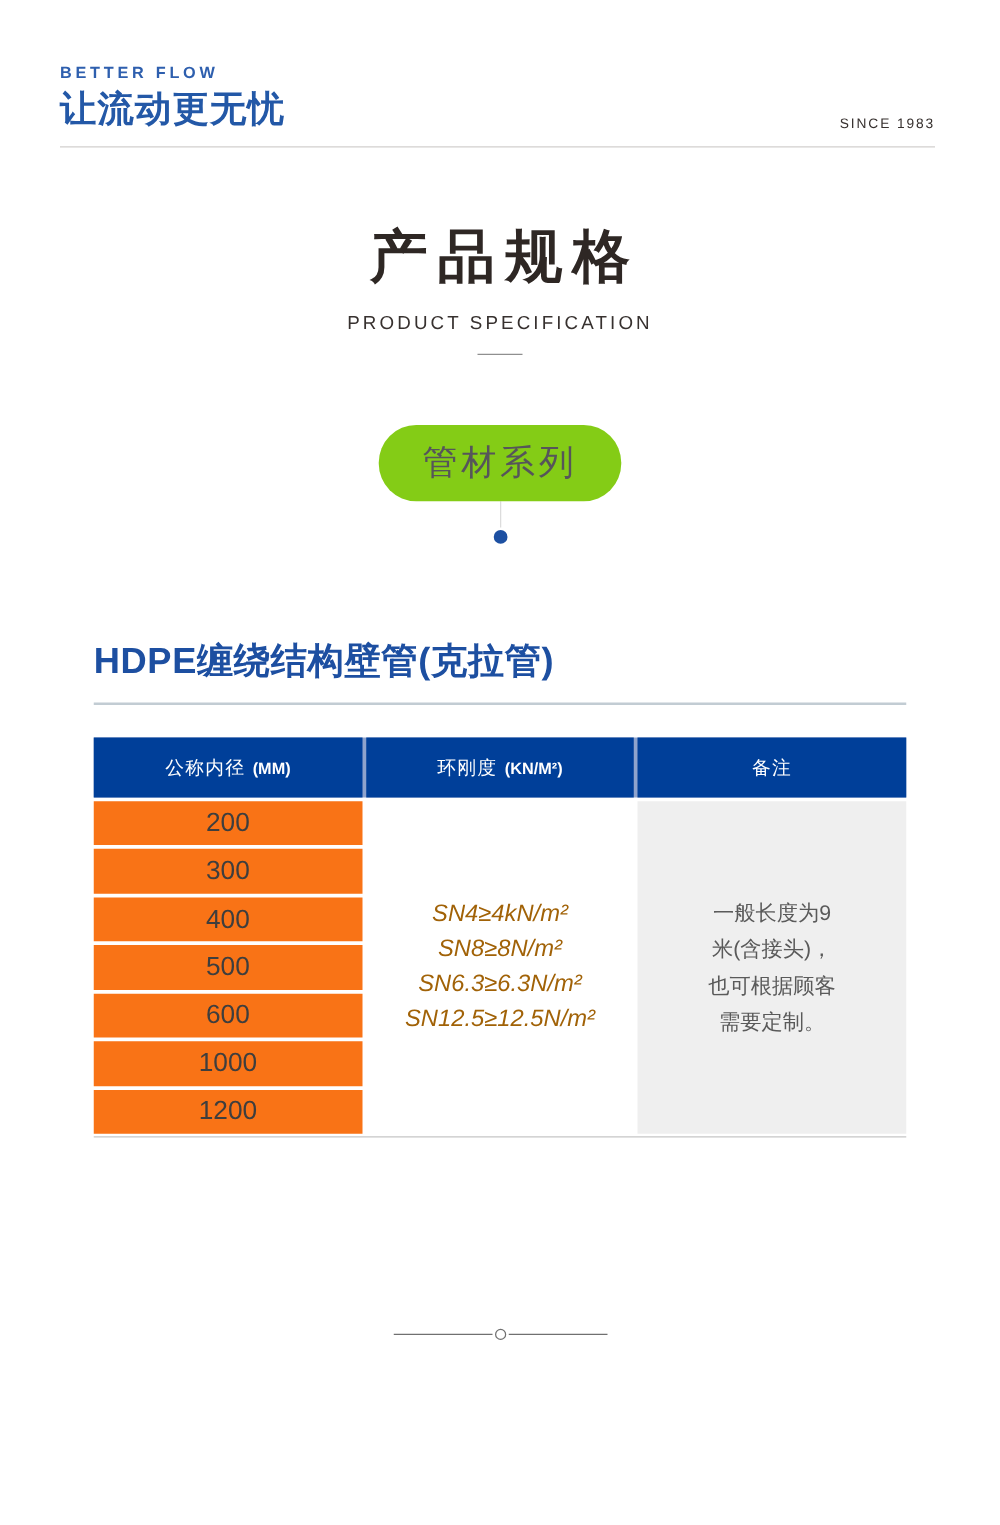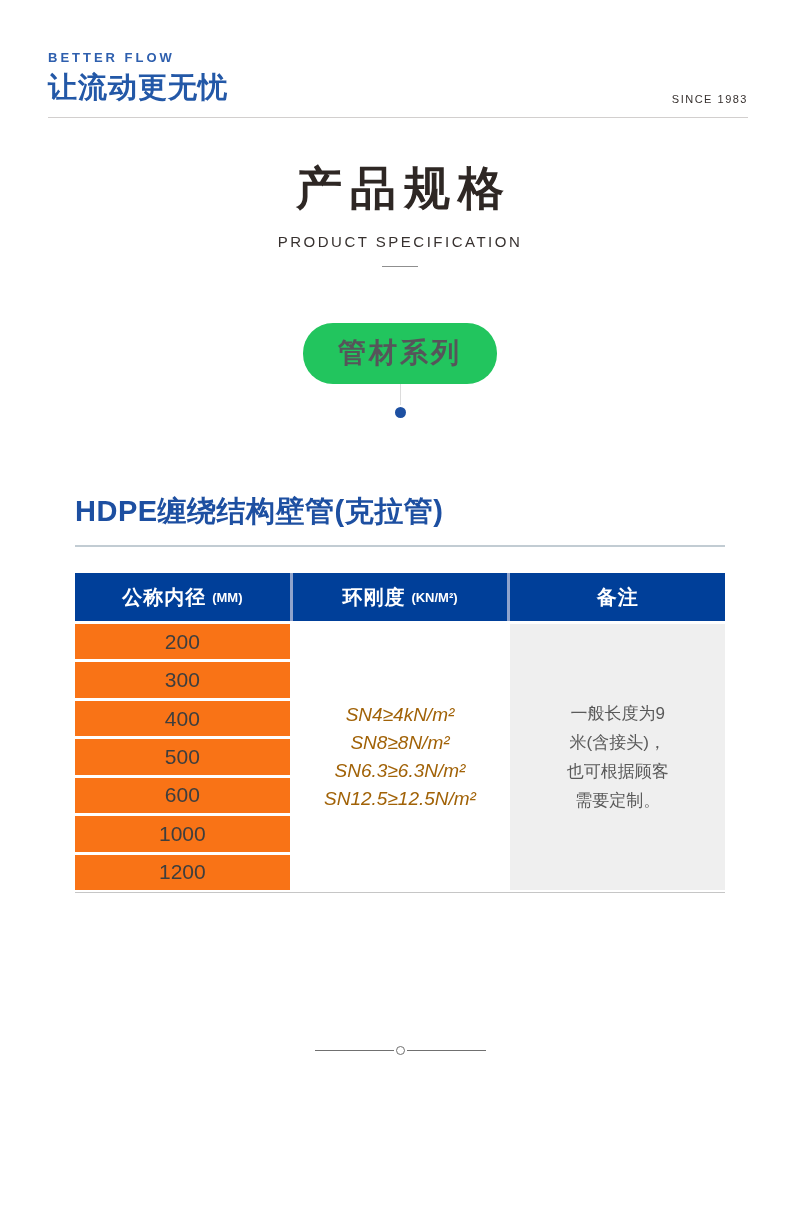--- a/index.html
+++ b/index.html
@@ -32,44 +32,44 @@
   }
   .since {
     color: #37312f;
     font-size: 11px;
     letter-spacing: 1.5px;
     padding-bottom: 3px;
   }
   .header-rule { margin-top: 9px; border-top: 1px solid #d2cfce; }
 
   
-  .title-block { margin-top: 40px; text-align: center; }
+  .title-block { margin-top: 57px; text-align: center; }
   .page-title {
     color: #2e2724;
     font-size: 46px;
     font-weight: 800;
     letter-spacing: 8px;
     text-indent: 8px; 
   }
   .page-subtitle {
     margin-top: 13px;
     color: #37312f;
     font-size: 15px;
     letter-spacing: 2.5px;
   }
   .title-dash { width: 36px; margin: 16px auto 0; border-top: 1px solid #8f8f8f; }
 
   
   .badge-block { margin-top: 56px; text-align: center; }
   .badge-pill {
     display: inline-block;
-    background: #22c55e;
+    background: #84cc16;
     color: #56555a;
     font-size: 28px;
-    font-weight: bold;
+    font-weight: normal;
     letter-spacing: 3px;
     padding: 11px 35px 12px;
     border-radius: 30px;
   }
   .badge-stem { width: 1px; height: 21px; background: #dcdcdc; margin: 0 auto; }
   .badge-dot {
     width: 11px; height: 11px;
     border-radius: 50%;
     background: #1d50a2;
     margin: 2px auto 0;
@@ -94,21 +94,21 @@
     background: #8fa3cc;
     height: 48px;
   }
   .th {
     background: #003f99;
     color: #ffffff;
     display: flex;
     align-items: center;
     justify-content: center;
   }
-  .th-label { font-size: 20px; font-weight: bold; letter-spacing: 1px; }
+  .th-label { font-size: 15px; font-weight: normal; letter-spacing: 1px; }
   .th-unit { font-size: 13px; font-weight: bold; margin-left: 6px; margin-top: 0; }
 
   .tbody {
     display: grid;
     grid-template-columns: 1fr 1fr 1fr;
     column-gap: 3px;
     margin-top: 3px;
     height: 266px;
   }
   .col-diameters { display: flex; flex-direction: column; gap: 3px; }

